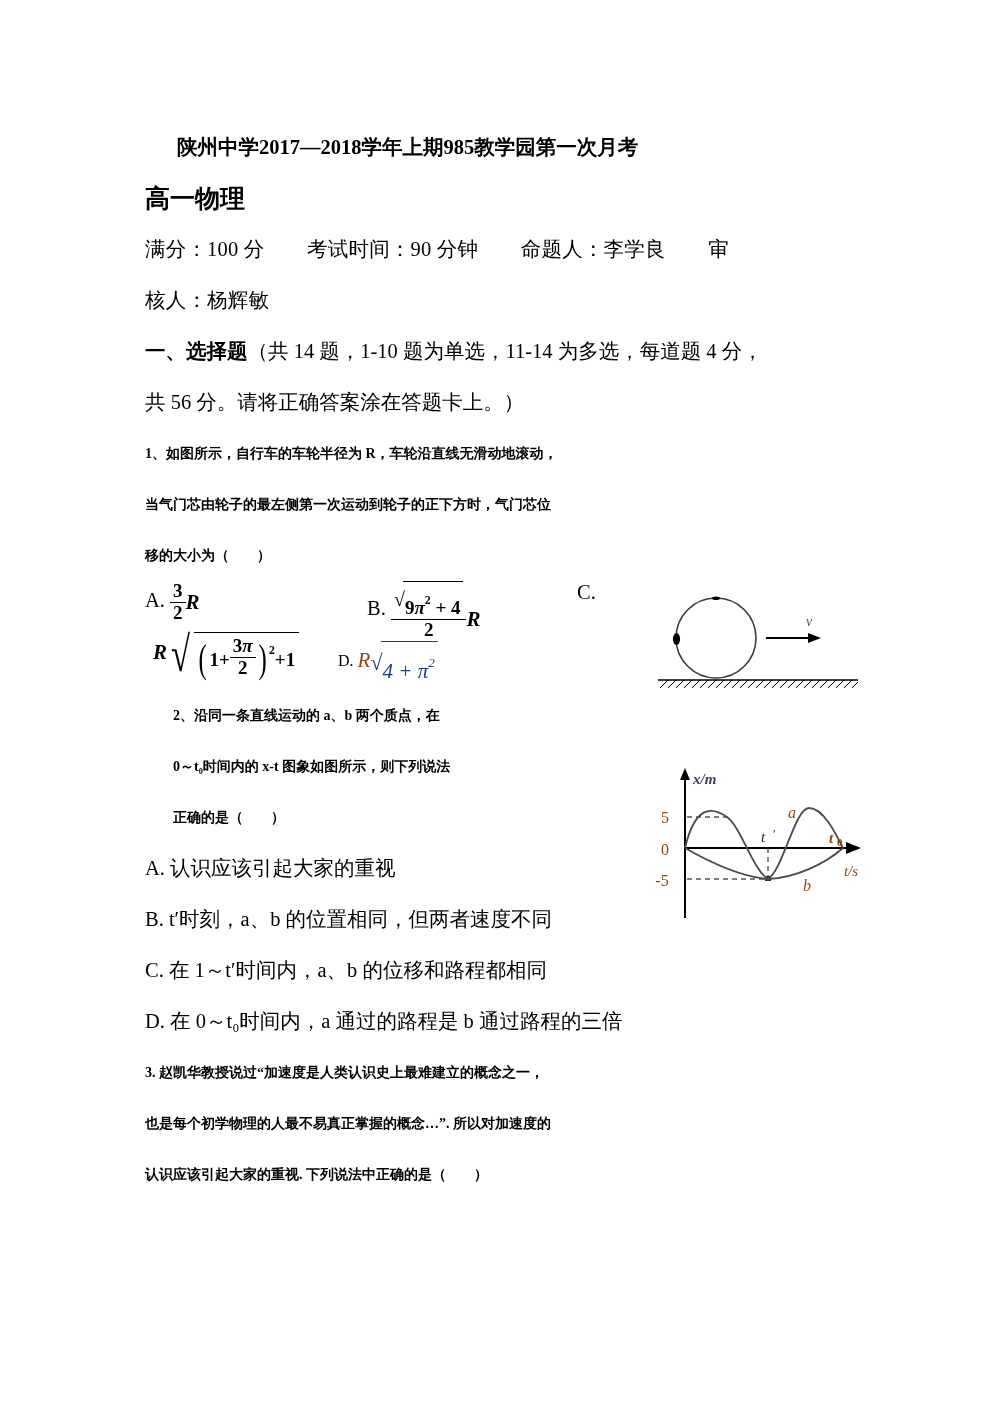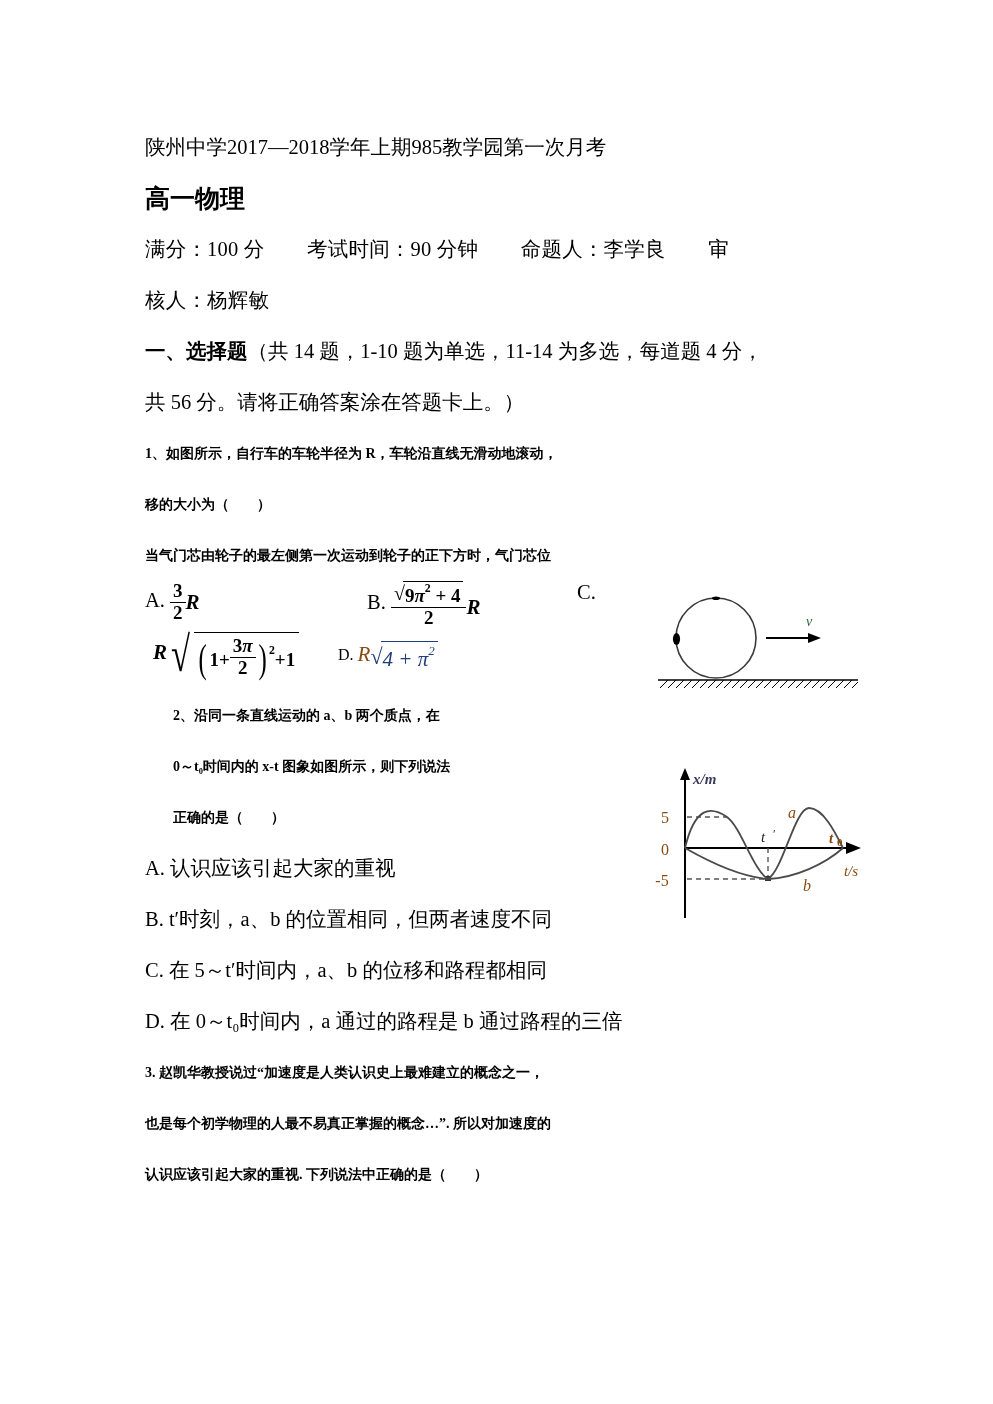--- a/index.html
+++ b/index.html
@@ -31,23 +31,24 @@
 
   
   .line {
     font-size: 20.5px;
     line-height: 51px;
     white-space: pre;
     letter-spacing: 0.2px;
   }
   .title-line {
     font-size: 20.5px;
-    font-weight: normal;
-    line-height: 51px;
-    white-space: pre;
+    font-weight: bold;
+    line-height: 51px;
+    white-space: pre;
+    margin-left: 32px;
   }
   .subtitle-line {
     font-size: 25px;
     font-weight: bold;
     line-height: 51px;
     white-space: pre;
   }
   .qline {
     font-size: 14px;
     line-height: 51px;
@@ -98,21 +99,21 @@
   }
   .rad > .sign {
     display: inline-block;
     font-size: 1.05em;
     vertical-align: middle;
     margin-right: -2px;
   }
   .rad > .body {
     display: inline-block;
     border-top: 1.6px solid #000;
-    padding: 1px 3px 0 2px;
+    padding: 13px 3px 0 2px;
     vertical-align: middle;
   }
   .italvar { font-style: italic; }
   .bigR {
     font-weight: bold;
     font-style: italic;
     font-size: 21px;
   }
   .optC-formula { font-size: 19px; }
   .optD-formula {
@@ -197,22 +198,22 @@
 
   <div class="subtitle-line">高一物理</div>
 
   <div class="line">满分：100 分        考试时间：90 分钟        命题人：李学良        审</div>
   <div class="line">核人：杨辉敏</div>
 
   <div class="sec-head"><span class="strong">一、选择题</span><span>（共 14 题，1-10 题为单选，11-14 为多选，每道题 4 分，</span></div>
   <div class="sec-head">共 56 分。请将正确答案涂在答题卡上。）</div>
 
   <div class="qline">1、如图所示，自行车的车轮半径为 R，车轮沿直线无滑动地滚动，</div>
+  <div class="qline">当气门芯由轮子的最左侧第一次运动到轮子的正下方时，气门芯位</div>
   <div class="qline">移的大小为（        ）</div>
-  <div class="qline">当气门芯由轮子的最左侧第一次运动到轮子的正下方时，气门芯位</div>
 
   <div class="opt-row">
 
     <span class="opt-a">
       <span>A.</span>
       <span class="math">
         <span class="frac">
           <span class="num">3</span>
           <span class="den">2</span>
         </span><span class="bigR">R</span>
@@ -247,21 +248,21 @@
   </div>
 
   <div class="q2-text">
     <div class="qline">2、沿同一条直线运动的 a、b 两个质点，在</div>
     <div class="qline">0～t₀时间内的 x-t 图象如图所示，则下列说法</div>
     <div class="qline">正确的是（        ）</div>
   </div>
 
   <div class="optline">A. 认识应该引起大家的重视</div>
   <div class="optline">B. t′时刻，a、b 的位置相同，但两者速度不同</div>
-  <div class="optline">C. 在 5～t′时间内，a、b 的位移和路程都相同</div>
+  <div class="optline">C. 在 1～t′时间内，a、b 的位移和路程都相同</div>
   <div class="optline">D. 在 0～t₀时间内，a 通过的路程是 b 通过路程的三倍</div>
 
   <div class="q3-block">
     <div class="qline">3. 赵凯华教授说过“加速度是人类认识史上最难建立的概念之一，</div>
     <div class="qline">也是每个初学物理的人最不易真正掌握的概念…”. 所以对加速度的</div>
     <div class="qline">认识应该引起大家的重视. 下列说法中正确的是（        ）</div>
   </div>
 
   <div class="fig-wheel">
     <svg width="200" height="112" viewBox="0 0 200 112">

